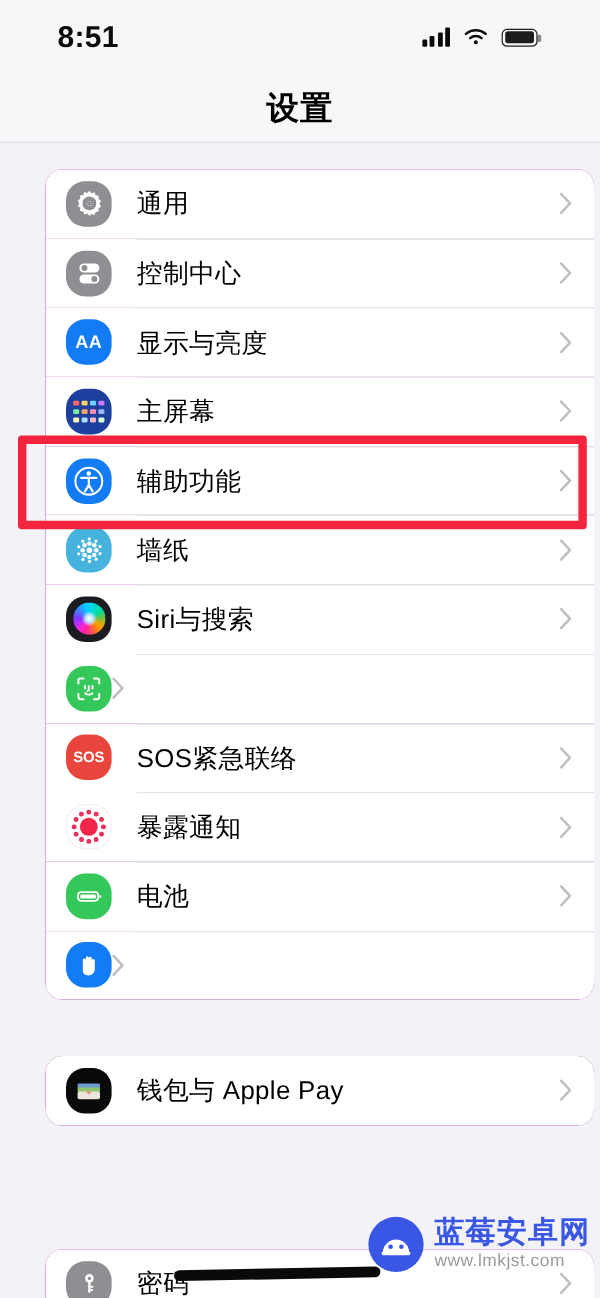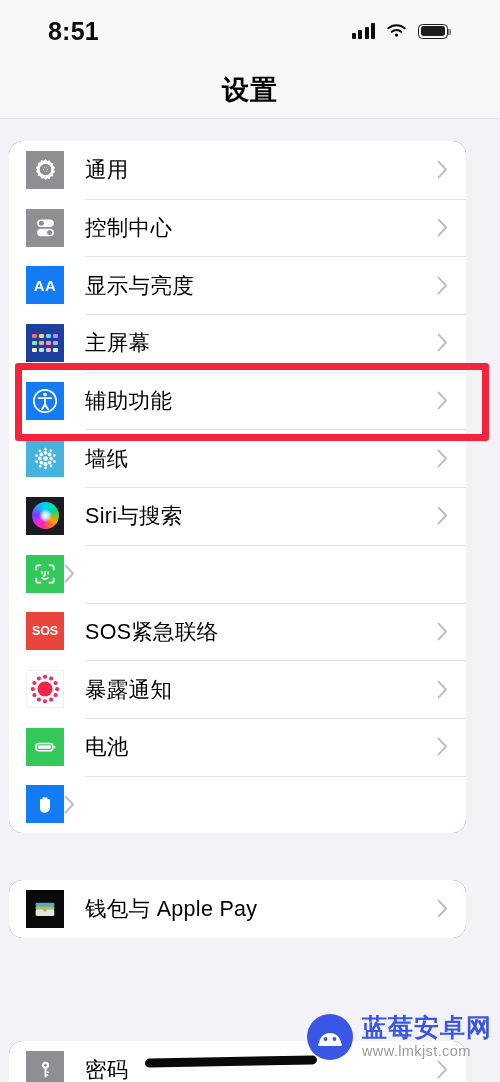--- a/index.html
+++ b/index.html
@@ -46,38 +46,38 @@
     background:#f7f7fa;
     display:flex; align-items:center; justify-content:center;
     border-bottom:1px solid #e2e2e6;
   }
   .navbar .title{ font-size:27px; font-weight:700; color:#000; letter-spacing:1px; }
 
   
   .scroll{ position:absolute; top:119px; left:0; width:500px; height:963px; }
 
   .card{
-    position:absolute; left:9px; width:457px;
+    position:absolute; left:38px; width:457px;
     background:#a21caf; border-radius:14px; overflow:hidden;
   }
   #card1{ top:22px; }
   #card2{ top:761px; }
   #card3{ top:922px; }
 
   .row{
     position:relative; display:flex; align-items:center;
     height:57.7px; padding-left:17px; padding-right:18px;
     background:#fff;
   }
   .row + .row::before{
     content:""; position:absolute; left:76px; right:0; top:0; height:1px;
     background:#e4e4e7;
   }
   .row .ico{
-    width:38px; height:38px; border-radius:0; flex:0 0 38px;
+    width:38px; height:38px; border-radius:16px; flex:0 0 38px;
     display:flex; align-items:center; justify-content:center;
     overflow:hidden; position:relative;
   }
   .row .lbl{
     margin-left:21px; font-size:21.5px; color:#000; letter-spacing:.3px;
     white-space:nowrap; flex:1 1 auto;
   }
   .chev{ width:11px; height:19px; flex:0 0 11px; opacity:.32; }
 
   

